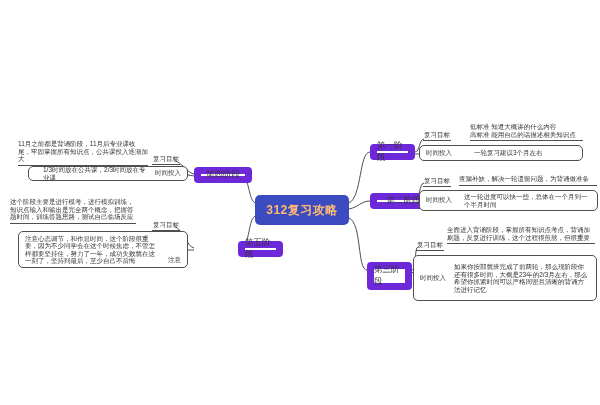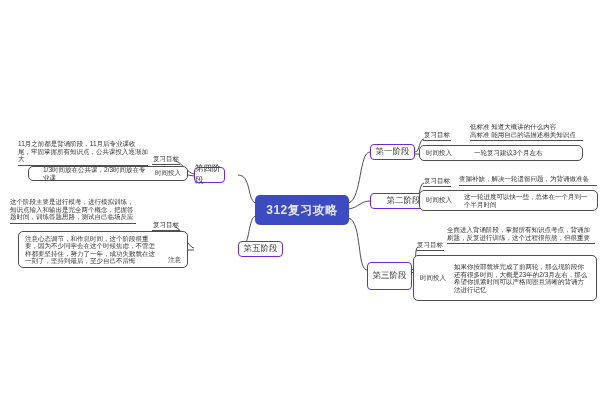--- a/index.html
+++ b/index.html
@@ -3,26 +3,26 @@
 <meta charset="utf-8">
 <style>
   html,body{margin:0;padding:0;background:#ffffff;}
   .canvas{
     position:relative;width:600px;height:405px;background:#ffffff;overflow:hidden;
     font-family:"Liberation Sans","DejaVu Sans",sans-serif;color:#333333;
   }
   svg.connectors{position:absolute;left:0;top:0;z-index:0;}
   .node{position:absolute;z-index:2;box-sizing:border-box;}
   .central{
-    background:#3c4bc0;color:#e5e5e5;border-radius:5px;
+    background:#3c4bc0;color:#fdba74;border-radius:5px;
     font-size:12px;font-weight:bold;display:flex;align-items:center;justify-content:center;
     letter-spacing:.5px;
   }
   .stage{
-    background:#ffffff;border:1px solid #6d28d9;border-radius:4px;
+    background:#ffffff;border:7px solid #6d28d9;border-radius:4px;
     font-size:8.5px;display:flex;align-items:center;justify-content:center;
   }
   .lbl{
     font-size:6.5px;line-height:8px;border-bottom:1px solid #4f4f4f;
     padding:0 1px 1px 1px;white-space:nowrap;
   }
   .txt{
     font-size:6.5px;line-height:7.5px;border-bottom:1px solid #4f4f4f;
     padding-bottom:2px;white-space:pre-line;
   }
@@ -83,21 +83,21 @@
   </div>
 
   <div class="node stage" style="left:367px;top:262px;width:45px;height:28px;">第三阶段</div>
   <div class="node lbl" style="left:416px;top:241px;">复习目标</div>
   <div class="node txt" style="left:447px;top:226px;width:148px;">全面进入背诵阶段，掌握所有知识点考点，背诵加刷题，反复进行训练，这个过程很煎熬，但很重要</div>
   <div class="node gbox label-left" style="left:413px;top:255px;width:184px;height:46px;">
     <span class="blbl">时间投入</span>
     <span class="btxt" style="margin-left:8px;width:140px;">如果你按部就班完成了前两轮，那么现阶段你还有很多时间，大概是23年的2/3月左右，那么希望你抓紧时间可以严格周密且清晰的背诵方法进行记忆</span>
   </div>
 
-  <div class="node stage" style="left:194px;top:167px;width:31px;height:16px;">第四阶段</div>
+  <div class="node stage" style="left:194px;top:167px;width:58px;height:16px;">第四阶段</div>
   <div class="node lbl" style="left:152px;top:155px;">复习目标</div>
   <div class="node txt" style="left:18px;top:140px;width:130px;">11月之前都是背诵阶段，11月后专业课收尾，牢固掌握所有知识点，公共课投入逐渐加大</div>
   <div class="node gbox label-right" style="left:28px;top:166px;width:160px;height:15px;">
     <span class="btxt" style="margin-left:8px;">1/3时间放在公共课，2/3时间放在专业课</span>
     <span class="blbl" style="align-self:center;">时间投入</span>
   </div>
 
   <div class="node stage" style="left:194px;top:241px;width:45px;height:16px;margin-left:44px;">第五阶段</div>
   <div class="node lbl" style="left:152px;top:221px;">复习目标</div>
   <div class="node txt" style="left:10px;top:198px;width:126px;">这个阶段主要是进行模考，进行模拟训练，知识点输入和输出是完全两个概念，把握答题时间，训练答题思路，测试自己临场反应</div>

